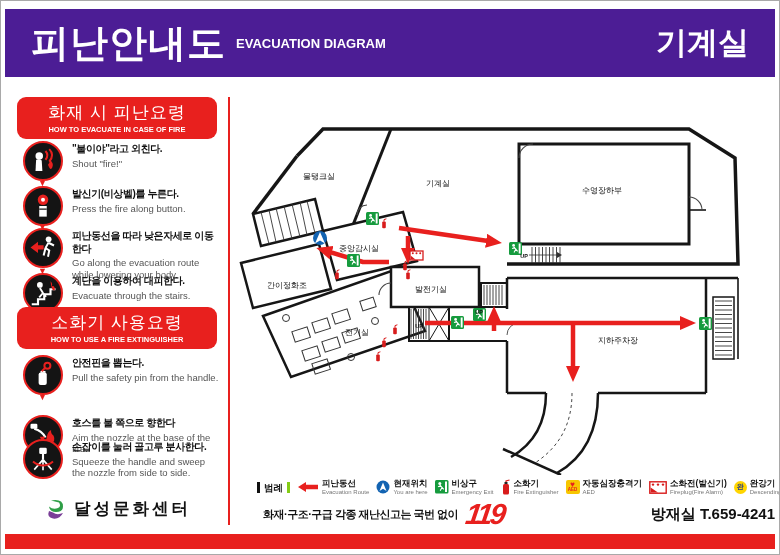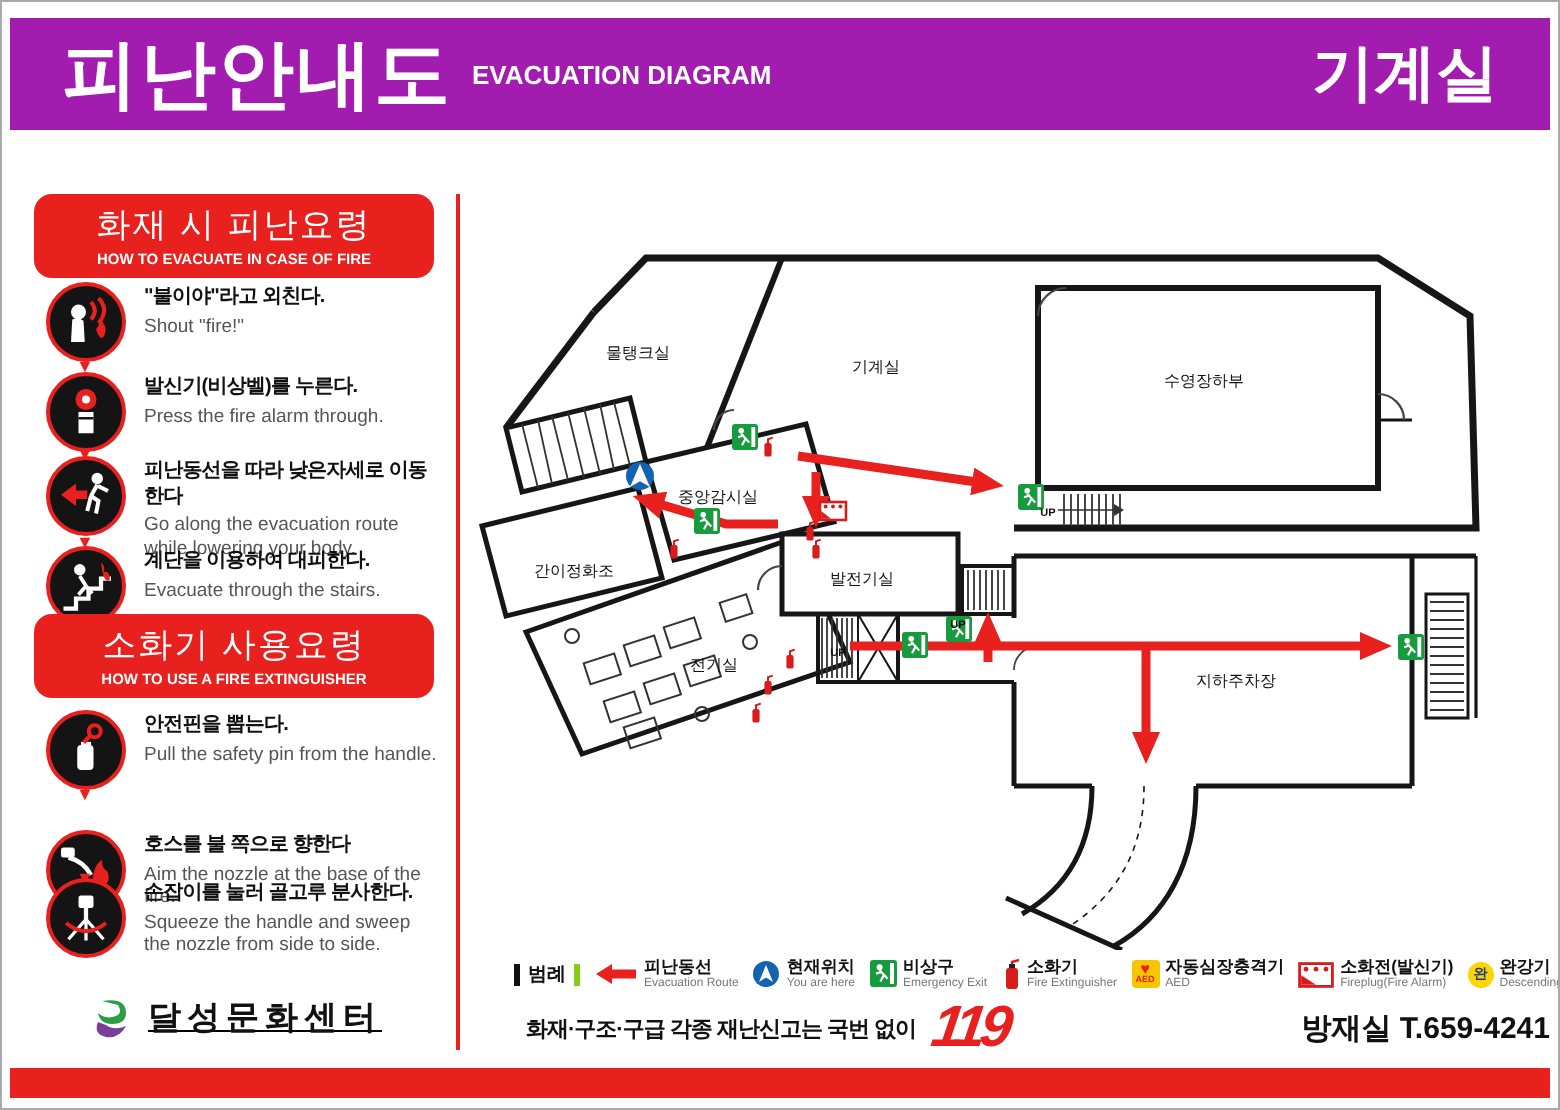--- a/index.html
+++ b/index.html
@@ -1,19 +1,19 @@
 <!DOCTYPE html>
 <html><head>
 <meta charset="utf-8">
 <style>
   html,body{margin:0;padding:0;background:#e9e9e9;}
   .page{position:relative;width:780px;height:555px;background:#fff;border:1px solid #a9a9a9;
         font-family:"Liberation Sans",sans-serif;overflow:hidden;box-sizing:border-box;}
   
-  .header{position:absolute;left:4px;right:4px;top:8px;height:56px;background:#a21caf;color:#fff;
+  .header{position:absolute;left:4px;right:4px;top:8px;height:68px;background:#4c1d95;color:#fff;
           display:flex;align-items:center;padding:0 26px;box-sizing:border-box;text-align:right;}
   .h-ko{font-size:38px;font-weight:bold;letter-spacing:1px;}
   .h-en{font-size:13px;font-weight:bold;margin-left:10px;letter-spacing:0;}
   .h-room{margin-left:auto;font-size:31px;font-weight:bold;}
   
   .side{position:absolute;left:16px;top:96px;width:204px;height:436px;}
   .sec-title{position:absolute;left:0;width:200px;background:#e8201e;border-radius:9px;color:#fff;
              text-align:center;padding:4px 0 5px;}
   .sec-title .ko{font-size:17px;font-weight:normal;letter-spacing:1px;}
   .sec-title .en{font-size:7.5px;font-weight:bold;margin-top:1px;}
@@ -89,21 +89,21 @@
       <div class="circle">
         <svg viewBox="0 0 24 24">
             <circle cx="12" cy="7" r="4.2" fill="#e8201e"></circle>
             <circle cx="12" cy="7" r="1.6" fill="#fff"></circle>
             <path d="M9,12 h6 v8.5 h-6 z" fill="#fff"></path>
             <path d="M9,14.5 h6" stroke="#141414" stroke-width="1"></path>
           </svg>
       </div>
       <div class="stxt">
         <div class="ko">발신기(비상벨)를 누른다.</div>
-        <div class="en">Press the fire alarm through.</div>
+        <div class="en">Press the fire along button.</div>
       </div>
     </div>
     <div class="varrow" style="top:126px;">▼</div>
 
     <div class="step" style="top:131px;">
       <div class="circle">
         <svg viewBox="0 0 24 24">
             <path d="M2,11.5 L8,7 v2.8 h4.5 v3.4 H8 v2.8 Z" fill="#e8201e"></path>
             <circle cx="16.5" cy="5" r="2.3" fill="#fff"></circle>
             <path d="M16.5,7.5 L14,12 M14,12 l3,2 -1,5 M14,12 l-1.5,6 M16.8,8 l4,2" stroke="#fff" stroke-width="1.6" fill="none"></path>
@@ -175,21 +175,21 @@
             <path d="M12,12.5 l-7,8 M12,12.5 l7,8 M12,12.5 v8.5" stroke="#fff" stroke-width="1.3"></path>
             <path d="M4,14 q8,6.5 16,0" stroke="#e8201e" stroke-width="1.6" fill="none"></path>
           </svg>
       </div>
       <div class="stxt">
         <div class="ko">손잡이를 눌러 골고루 분사한다.</div>
         <div class="en">Squeeze the handle and sweep the nozzle from side to side.</div>
       </div>
     </div>
 
-    <div class="logo" style="top:400px;text-decoration:underline;">
+    <div class="logo" style="top:400px;">
       <svg width="24" height="24" viewBox="0 0 24 24">
         <path d="M6,14 Q3.5,20 10,21.5 Q16.5,22.5 20,16 Q14,18.5 10,15.5 Z" fill="#7a3f98"></path>
         <path d="M8,3.5 Q20,1.5 20,9.5 Q20,15 13,15 Q7,15 6,9.5 Q10,13 15,11 Q18.5,9.5 16,5.5 Z" fill="#2e9e46"></path>
       </svg>
       <span class="logo-text">달성문화센터</span>
     </div>
   </div>
 
   <div class="divider"></div>
 

